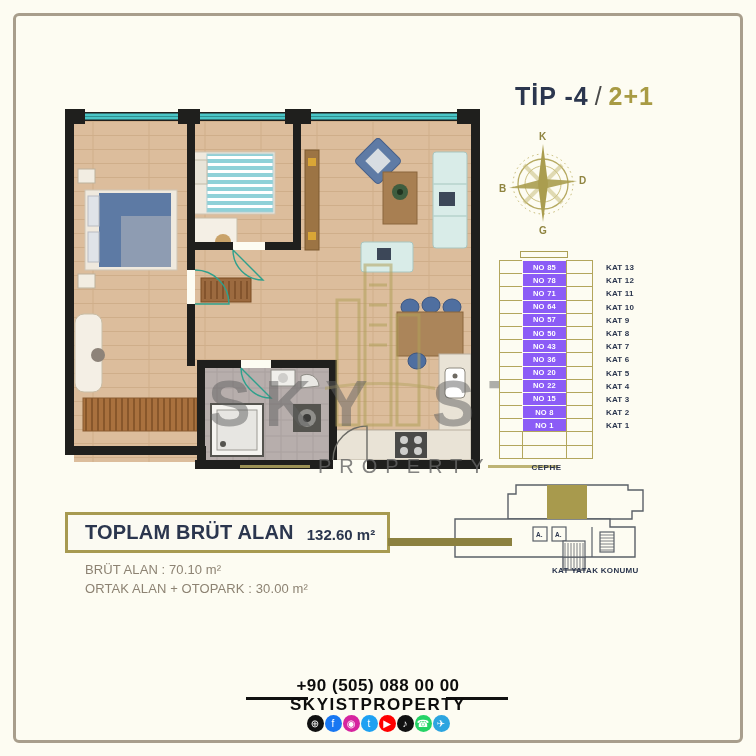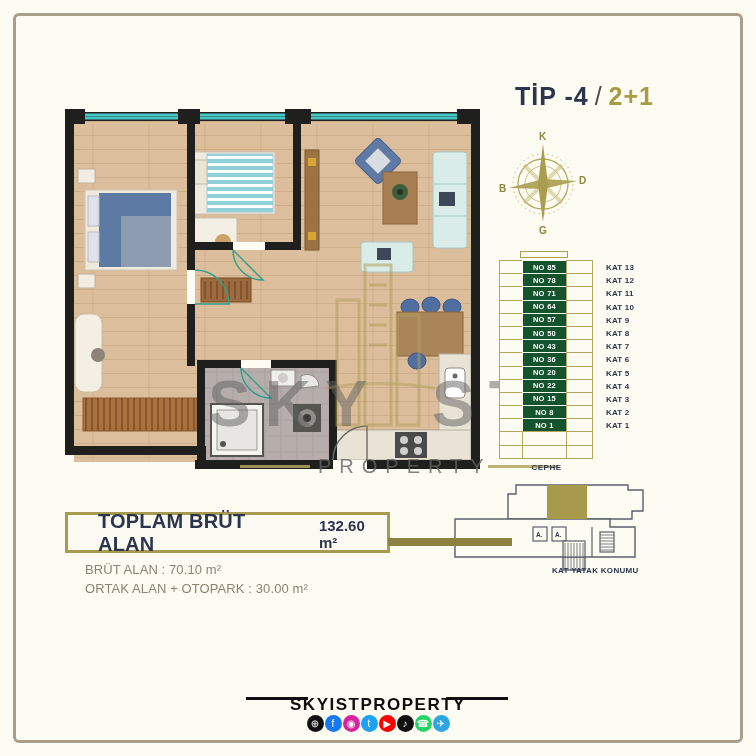--- a/index.html
+++ b/index.html
@@ -16,34 +16,34 @@
   .tip-title .gold{color:#a89b44;}
 
   
   .stack{position:absolute;left:499px;top:251px;width:150px;}
   .cap{width:48px;height:7px;border:1.5px solid #ab9f56;background:#fdfcf2;margin-left:21px;margin-bottom:3px;box-sizing:border-box;}
   .stack-rows{width:95px;}
   .stack-row{display:flex;height:13.2px;position:relative;}
   .cell{box-sizing:border-box;border:1px solid #b3a65c;margin-top:-1px;background:#fdfcf2;}
   .cell.side{width:24px;}
   .cell.side.right{width:27px;margin-left:-1px;}
-  .cell.no{width:45px;margin-left:-1px;background:#14532d;color:#ffffff;
+  .cell.no{width:45px;margin-left:-1px;background:#8b5cf6;color:#ffffff;
     font-size:7.5px;font-weight:bold;display:flex;align-items:center;justify-content:center;
     border-color:#fdfcf2;letter-spacing:.3px;}
   .kat{position:absolute;left:107px;top:0;width:45px;font-size:8px;font-weight:bold;color:#2b364e;
     line-height:13.2px;white-space:nowrap;letter-spacing:.2px;}
   .cephe{position:absolute;left:499px;top:463px;width:95px;text-align:center;font-size:8px;
     font-weight:bold;color:#2b364e;letter-spacing:.5px;}
 
   
   .loc-label{position:absolute;left:552px;top:566px;font-size:8px;font-weight:bold;color:#2b364e;letter-spacing:.3px;}
 
   
   .toplam-box{position:absolute;left:65px;top:512px;width:325px;height:41px;border:3px solid #a79a51;
-    background:#fbfaf2;box-sizing:border-box;display:flex;align-items:center;padding-left:30px;}
+    background:#fbfaf2;box-sizing:border-box;display:flex;align-items:center;padding-left:17px;}
   .toplam-box .t1{font-size:20px;font-weight:bold;color:#2b364e;letter-spacing:.2px;}
   .toplam-box .t2{font-size:15px;font-weight:bold;color:#2b364e;margin-left:13px;margin-top:3px;}
   .gold-band{position:absolute;left:388px;top:538px;width:124px;height:8px;background:#8c8140;}
   .sum-col{position:absolute;font-size:13px;color:#8d8373;line-height:19px;letter-spacing:.1px;}
   .sum-col.left{left:85px;top:560px;}
   .sum-col.right{left:297px;top:560px;}
 
   
   .phone{position:absolute;left:0;top:676px;width:756px;text-align:center;font-size:17px;font-weight:bold;color:#0d0d0d;letter-spacing:.5px;}
   .brand{position:absolute;left:0;top:695px;width:756px;text-align:center;font-size:17px;font-weight:bold;color:#0d0d0d;letter-spacing:1.5px;}
@@ -375,20 +375,21 @@
     <span class="t2">132.60 m²</span>
   </div>
   <div class="gold-band"></div>
 
   <div class="sum-col left">
 
   <div class="sum-line">BRÜT ALAN : 70.10 m²</div>
       <div class="sum-line">ORTAK ALAN + OTOPARK : 30.00 m²</div>
     </div>
 
+  <div class="phone">+90 (505) 088 00 00</div>
   <div class="fline l"></div>
   <div class="fline r"></div>
   <div class="brand">SKYISTPROPERTY</div>
   <div class="social">
 
       <span class="sicon" style="background-color: rgb(17, 17, 17);">⊕</span>
 
       <span class="sicon" style="background-color: rgb(24, 119, 242);">f</span>
 
       <span class="sicon" style="background-color: rgb(214, 36, 159);">◉</span>

